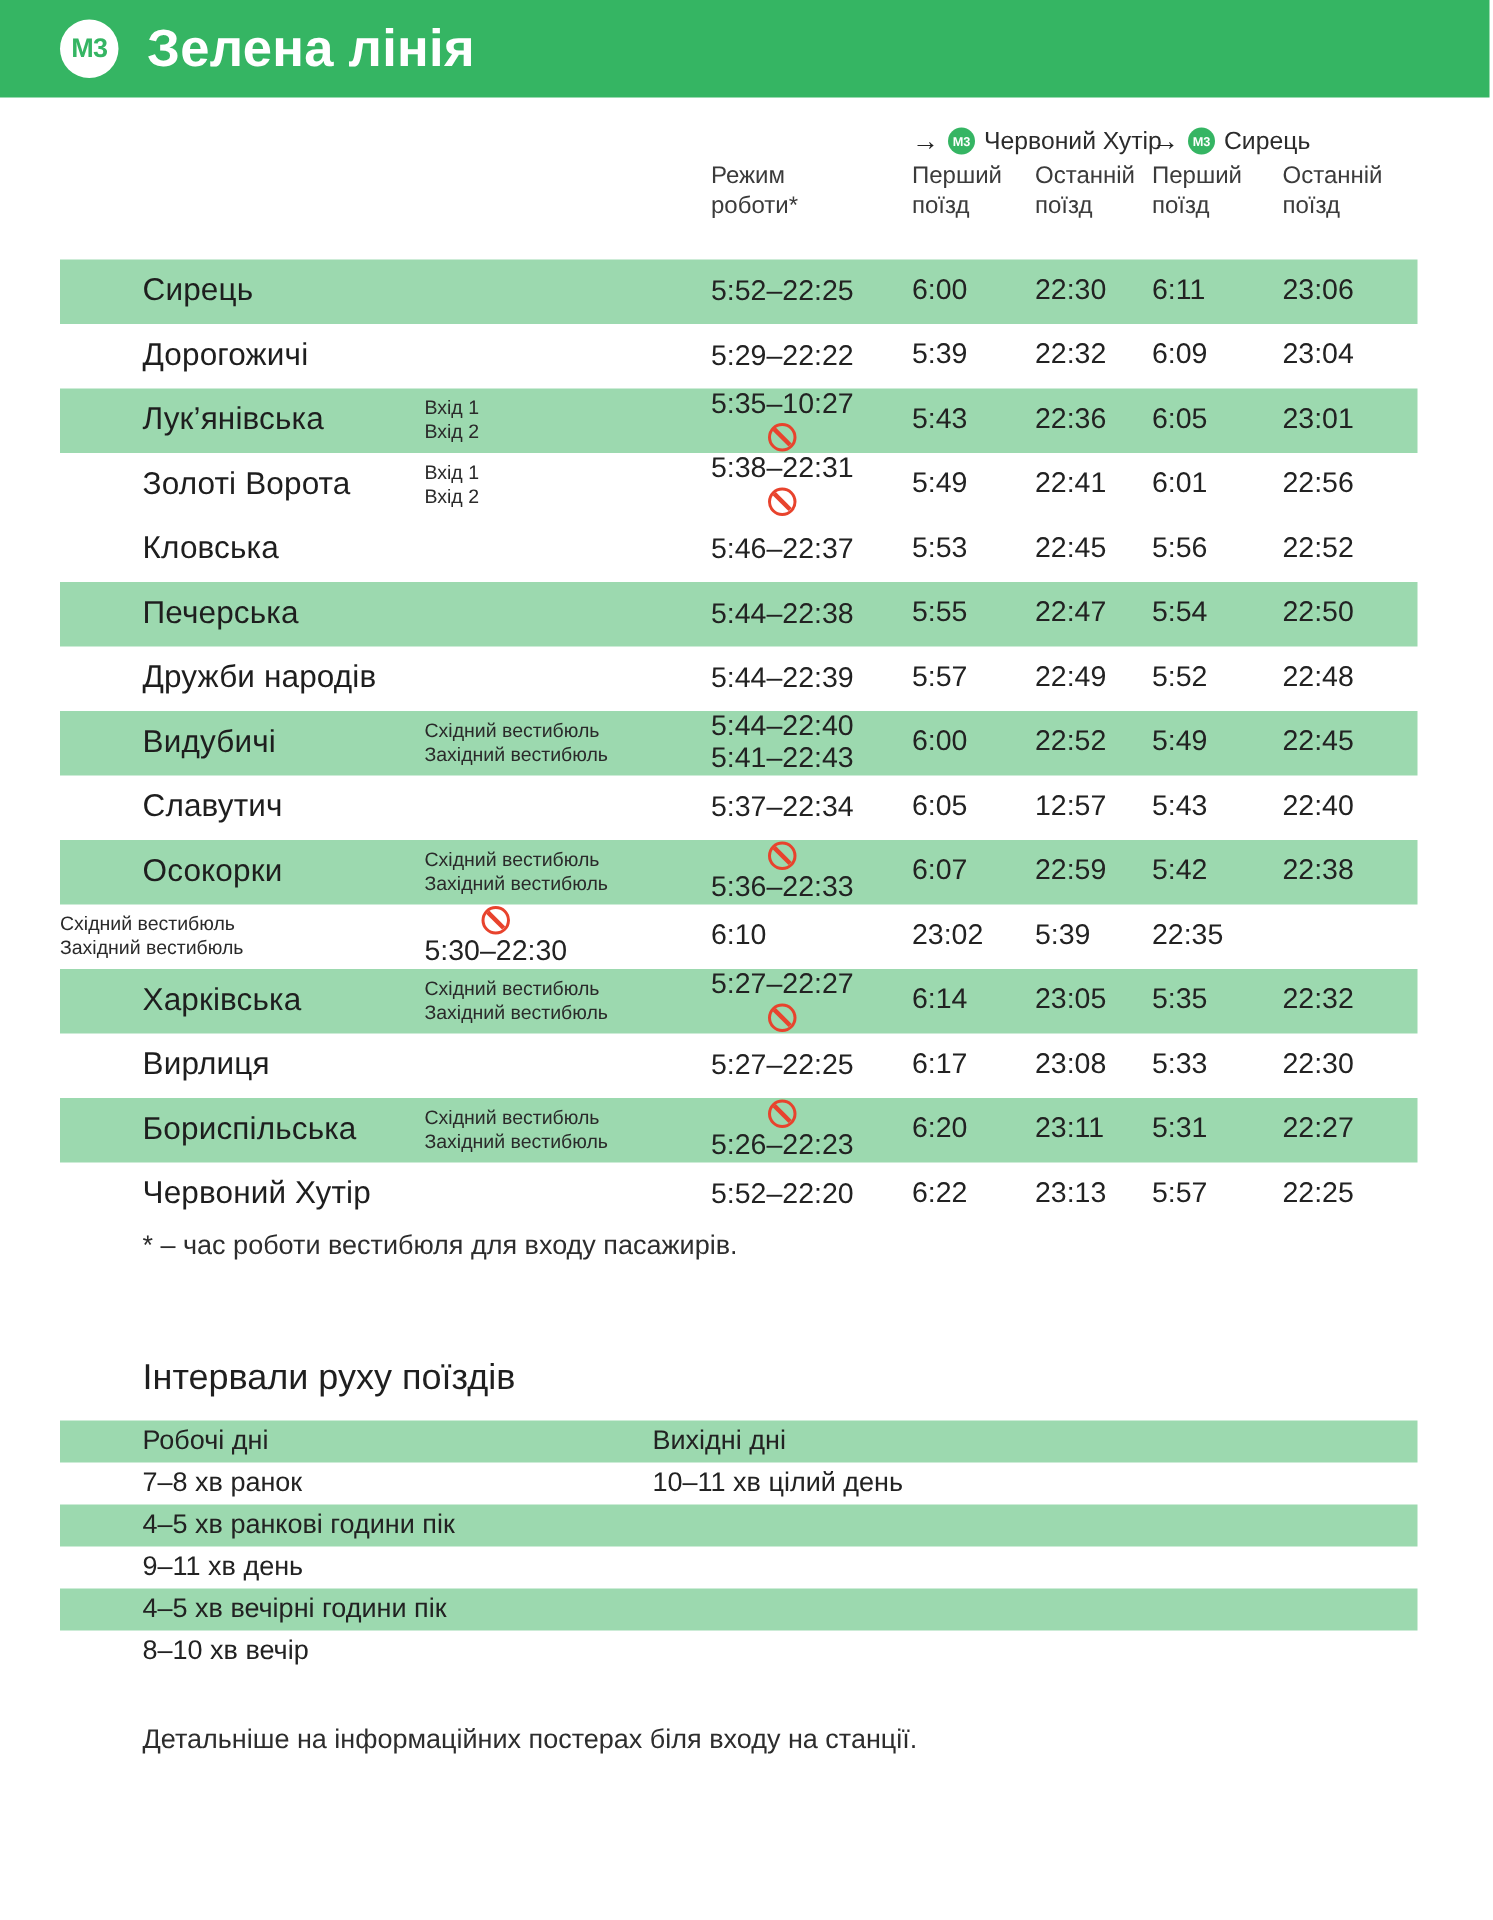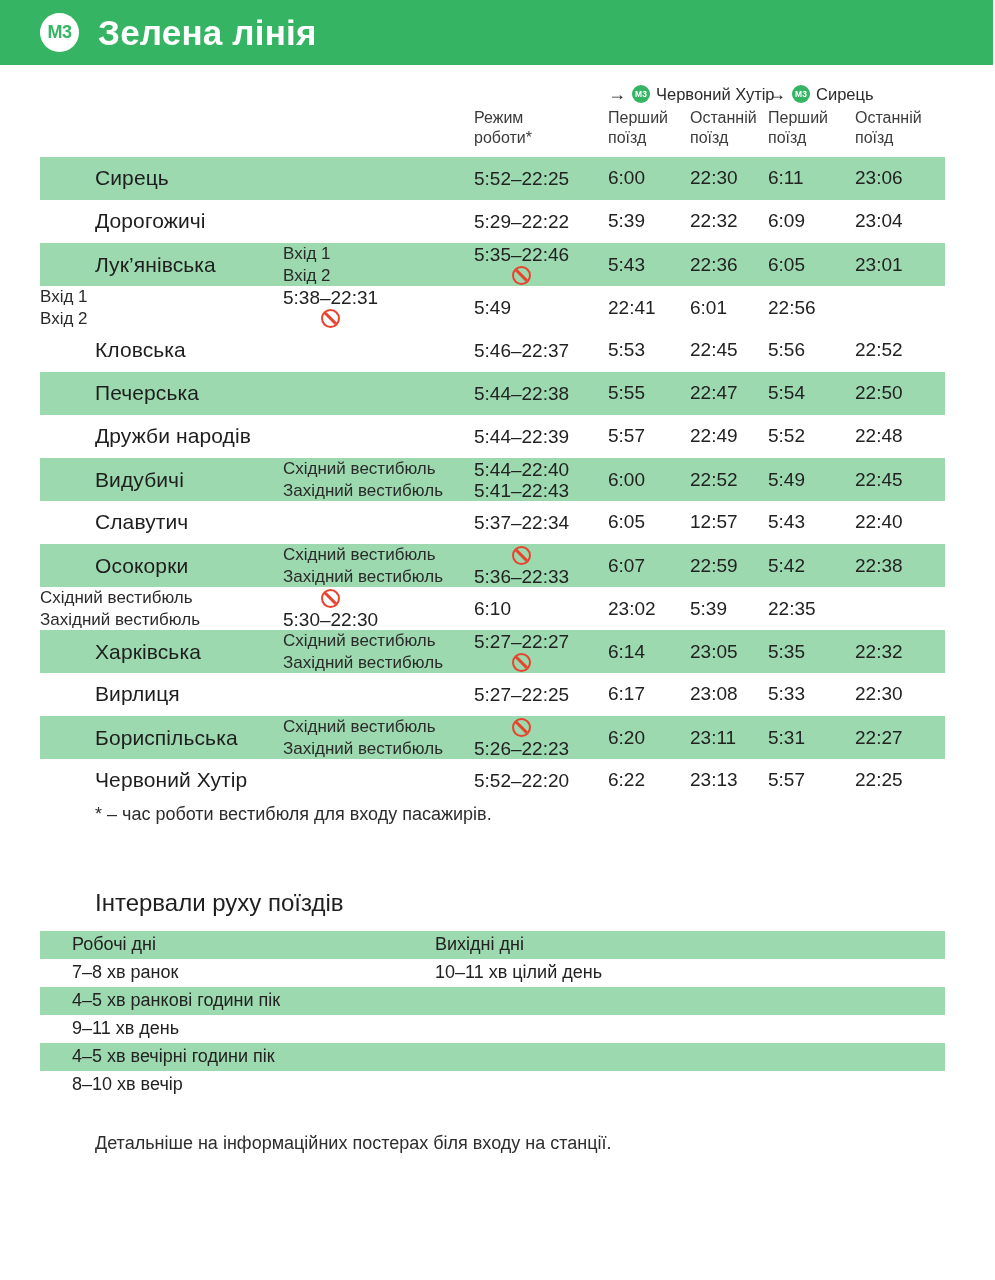--- a/index.html
+++ b/index.html
@@ -42,29 +42,29 @@
     display: flex; align-items: center; gap: 6px;
     font-size: 16.5px; color: #2b2b2b; white-space: nowrap;
   }
   .dir-arrow { font-weight: bold; font-size: 18px; color: #222; }
   .line-badge-small {
     width: 18px; height: 18px; border-radius: 50%;
     background: #35b563; color: #fff;
     display: inline-flex; align-items: center; justify-content: center;
     font-size: 8.5px; font-weight: bold; flex: 0 0 auto;
   }
-  .head-row { align-items: start; margin-bottom: 8px; }
+  .head-row { align-items: start; margin-bottom: 24px; }
   .head-cell { font-size: 16px; line-height: 1.28; color: #3b3b3b; }
   .head-cell .narrow { display: inline-block; max-width: 74px; }
   .tc { font-size: 16px; color: #3b3b3b; line-height: 1.28; max-width: 72px; }
 
   .s-row { height: 43px; }
   .s-row.green { background: #9cd9af; }
   .cell-station { padding-left: 55px; font-size: 21px; color: #1e1e1e; letter-spacing: 0.1px; }
-  .cell-entrance { font-size: 17px; line-height: 1.3; color: #2a2a2a; }
+  .cell-entrance { font-size: 13px; line-height: 1.3; color: #2a2a2a; }
   .cell-regime { justify-self: start; }
   .regime-inner { display: flex; flex-direction: column; align-items: center; line-height: 1.12; }
   .regime-inner .t { font-size: 19px; color: #222; }
   .cell-time { font-size: 19px; color: #222; }
 
   .ban-icon {
     width: 19px; height: 19px; box-sizing: border-box;
     border: 2.6px solid #e8432d; border-radius: 50%;
     position: relative; display: inline-block; margin: 1px 0;
   }
@@ -77,21 +77,21 @@
   .footnote { margin: 2px 50px 0 95px; font-size: 18px; color: #2d2d2d; }
 
   
   .intervals-title { margin: 64px 0 14px 95px; font-size: 24px; color: #1f1f1f; }
   .intervals-wrap { margin: 0 50px 0 40px; width: 905px; }
   .i-row {
     display: grid; grid-template-columns: 395px auto;
     height: 28px; align-items: center;
   }
   .i-row.green { background: #9cd9af; }
-  .i-row .c1 { padding-left: 32px; }
+  .i-row .c1 { padding-left: 55px; }
   .i-row div { font-size: 18px; color: #222; }
 
   .alert-note { margin: 30px 50px 0 95px; font-size: 18px; line-height: 1.6; color: #2d2d2d; }
 </style>
 </head>
 <body>
 
 <div class="page">
 
   <div class="line-header">
@@ -146,30 +146,31 @@
         <div class="cell-time">23:04</div>
       </div>
       <div class="s-row trow green">
         <div class="cell-station">Лук’янівська</div>
         <div class="cell-entrance">
           <div>Вхід 1</div>
           <div>Вхід 2</div>
         </div>
         <div class="cell-regime">
           <div class="regime-inner">
-            <div class="t">5:35–22:46</div>
+            <div class="t">5:35–10:27</div>
             <span class="ban-icon"></span>
           </div>
         </div>
         <div class="cell-time">5:43</div>
         <div class="cell-time">22:36</div>
         <div class="cell-time">6:05</div>
         <div class="cell-time">23:01</div>
       </div>
       <div class="s-row trow">
+        <div class="cell-station">Золоті Ворота</div>
         <div class="cell-entrance">
           <div>Вхід 1</div>
           <div>Вхід 2</div>
         </div>
         <div class="cell-regime">
           <div class="regime-inner">
             <div class="t">5:38–22:31</div>
             <span class="ban-icon"></span>
           </div>
         </div>

